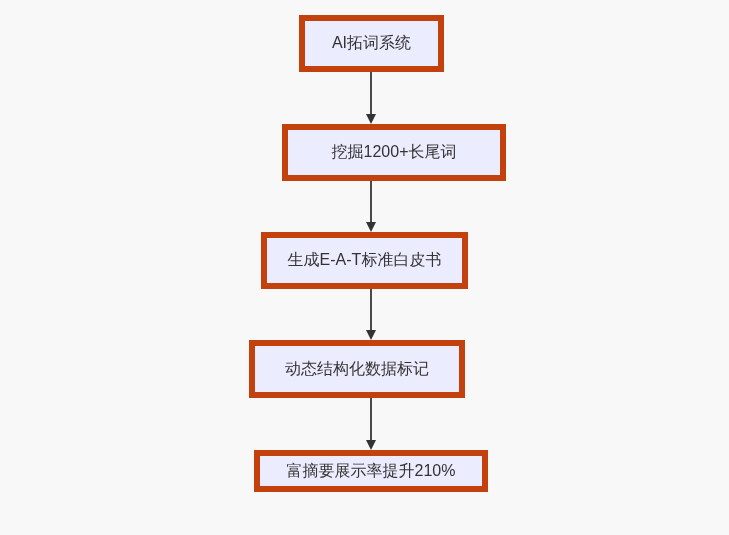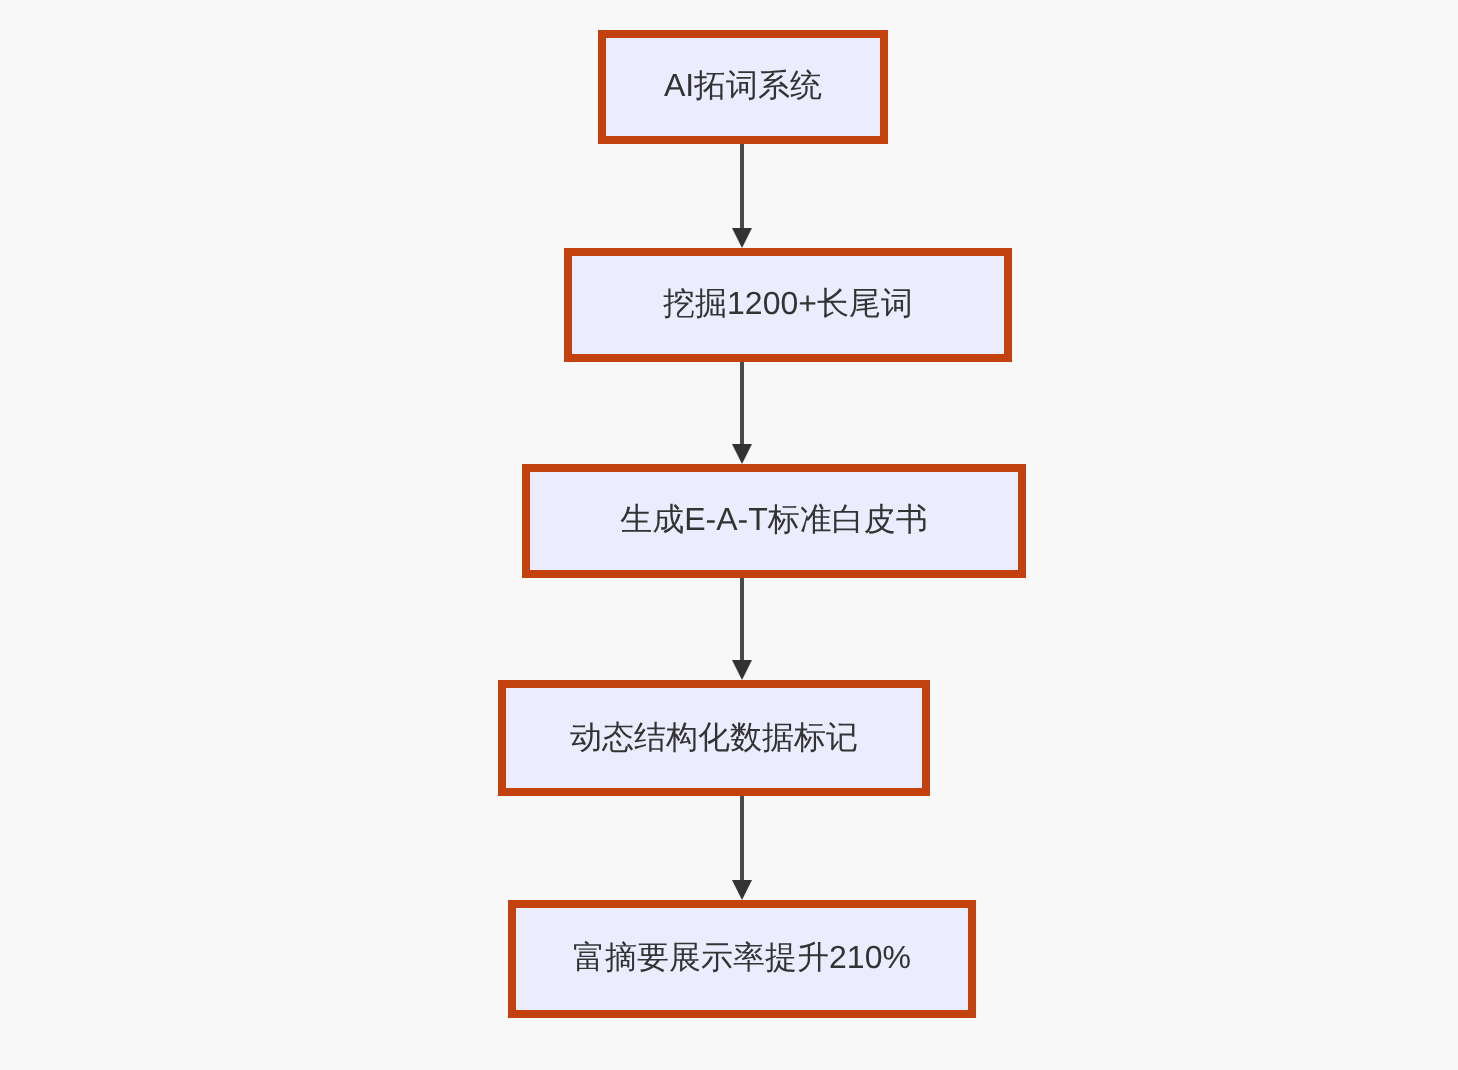--- a/index.html
+++ b/index.html
@@ -9,34 +9,34 @@
   }
   .stage {
     position: relative;
     width: 729px; height: 535px;
     background: #f8f8f8;
     overflow: hidden;
   }
   .flow-node {
     position: absolute;
     background: #ececff;
-    border: 4px solid #c2410c;
+    border: 6px solid #c2410c;
     color: #333333;
     font-size: 16px;
     display: flex;
     align-items: center;
     justify-content: center;
     text-align: right;
     white-space: nowrap;
   }
   .flow-node.n0 { left: 299px; top: 15px;  width: 145px; height: 57px; }
   .flow-node.n1 { left: 282px; top: 124px; width: 224px; height: 57px; }
-  .flow-node.n2 { left: 261px; top: 232px; width: 252px; height: 57px; }
+  .flow-node.n2 { left: 261px; top: 232px; width: 207px; height: 57px; }
   .flow-node.n3 { left: 249px; top: 340px; width: 216px; height: 58px; }
-  .flow-node.n4 { left: 254px; top: 450px; width: 234px; height: 59px; }
+  .flow-node.n4 { left: 254px; top: 450px; width: 234px; height: 42px; }
 
   .flow-arrow {
     position: absolute;
     left: 364px;           
     width: 14px;
   }
   .flow-arrow.a0 { top: 72px;  height: 52px; }
   .flow-arrow.a1 { top: 181px; height: 51px; }
   .flow-arrow.a2 { top: 289px; height: 51px; }
   .flow-arrow.a3 { top: 398px; height: 52px; }

